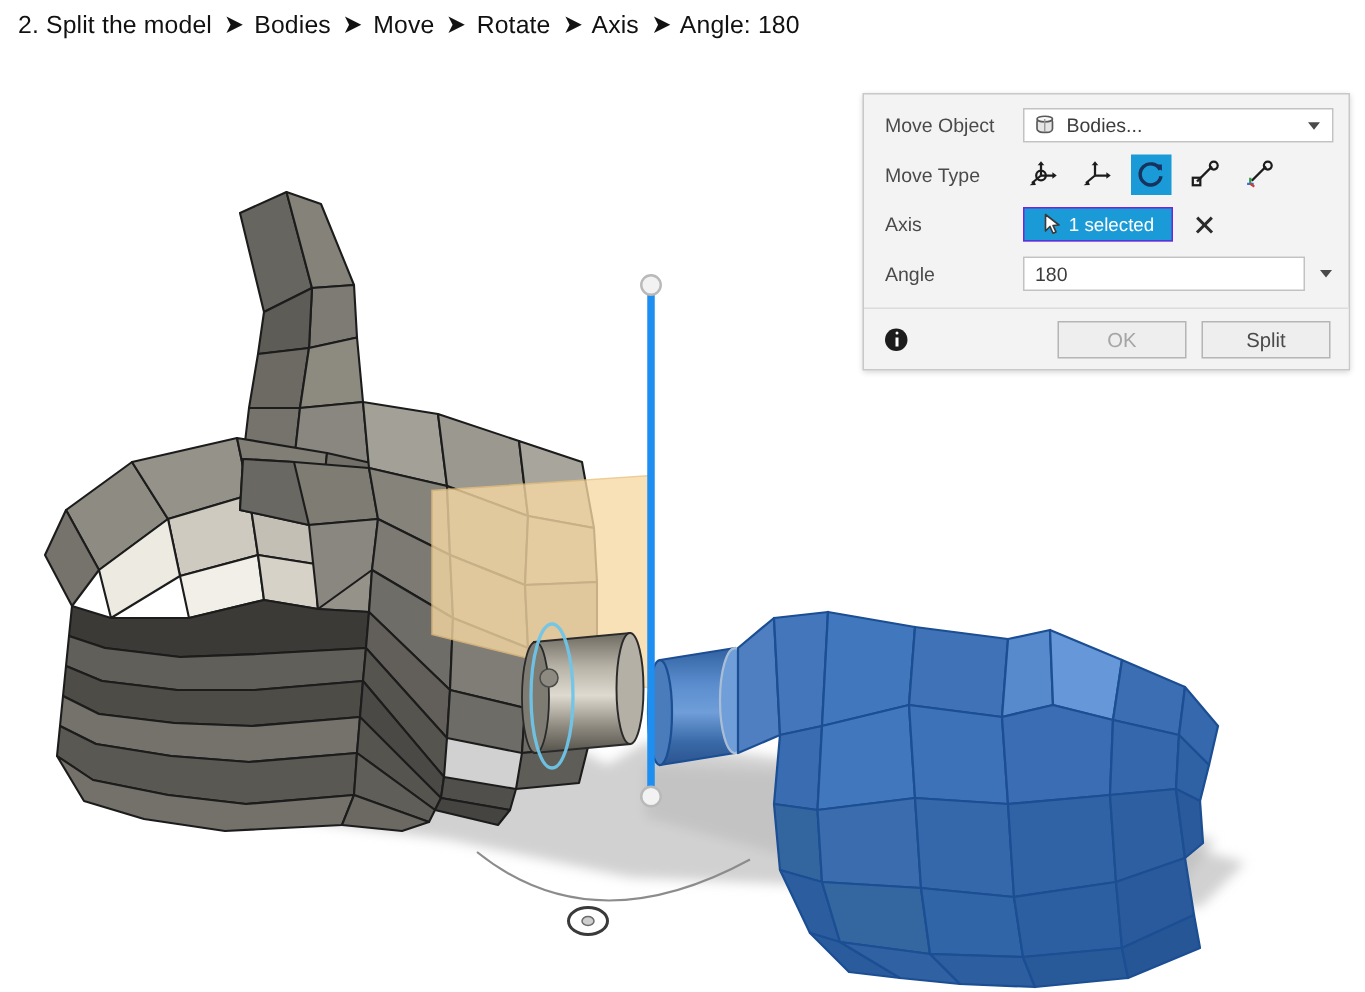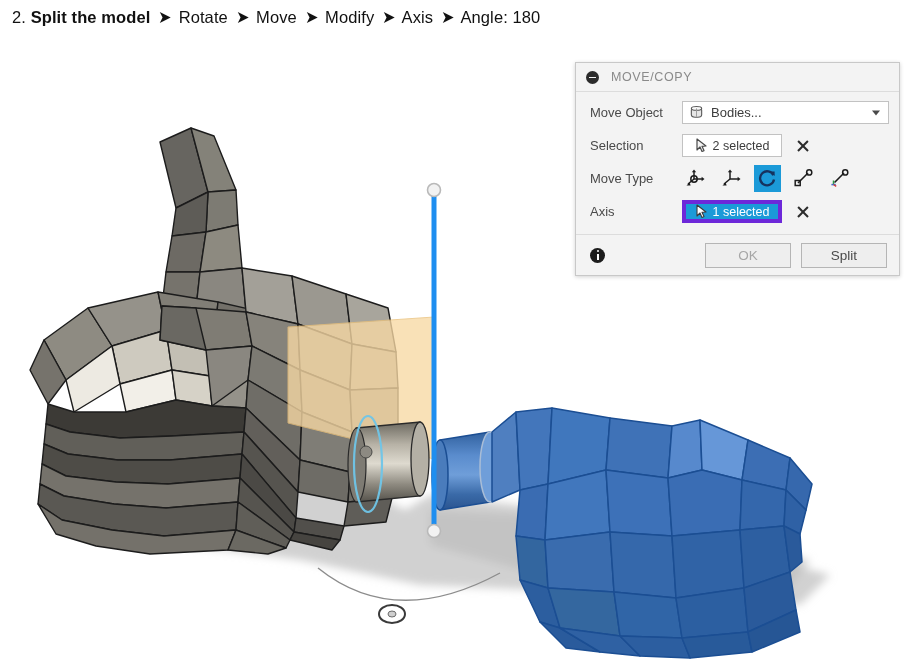--- a/index.html
+++ b/index.html
@@ -20,21 +20,21 @@
   #caption {
     position: absolute;
     left: 12px;
     top: 8px;
     font-size: 16.5px;
     color: #111111;
     white-space: nowrap;
     letter-spacing: 0.1px;
   }
   #caption .step-num { font-weight: 400; }
-  #caption .bold { font-weight: bold; }
+  #caption .bold { font-weight: normal; }
   #caption .arrow {
     display: inline-block;
     font-size: 14px;
     transform: scaleX(1.15) scaleY(1.25);
     margin: 0 3px 0 4px;
     position: relative;
     top: -1px;
   }
 
   
@@ -104,21 +104,21 @@
   .field-white {
     background: #ffffff;
     border: 1px solid #c2c2c2;
     height: 23px;
     display: flex;
     align-items: center;
     box-sizing: border-box;
   }
   .field-blue {
     background: #1b9ad8;
-    border: 4px solid #6d28d9;
+    border: 1px solid #6d28d9;
     height: 23px;
     display: flex;
     align-items: center;
     box-sizing: border-box;
     color: #ffffff;
   }
   .dropdown-field {
     flex: 1 1 auto;
     padding: 0 6px;
     justify-content: flex-start;
@@ -244,25 +244,25 @@
   .dlg-btn.ok { color: #a6a6a6; }
   .dlg-btn.cancel { color: #4a4a4a; }
 </style>
 </head>
 <body>
 
 <div id="caption">
   <span class="step-num">2.</span>
   <span class="bold">Split the model</span>
   <span class="arrow">➤</span>
-  <span>Rotate</span>
+  <span>Bodies</span>
   <span class="arrow">➤</span>
   <span>Move</span>
   <span class="arrow">➤</span>
-  <span>Modify</span>
+  <span>Rotate</span>
   <span class="arrow">➤</span>
   <span>Axis</span>
   <span class="arrow">➤</span>
   <span>Angle: 180</span>
 </div>
 
 <div id="viewport">
 <svg width="910" height="621" viewBox="0 0 910 621" xmlns="http://www.w3.org/2000/svg">
   <defs>
     <linearGradient id="gPeg" x1="0" y1="0" x2="0" y2="1">
@@ -416,50 +416,36 @@
   <g>
     <line x1="434" y1="152" x2="434" y2="490" stroke="#1e8ef0" stroke-width="5" stroke-linecap="round"></line>
     <circle cx="434" cy="150" r="6.5" fill="#f2f2f2" stroke="#b9b9b9" stroke-width="1.6"></circle>
     <circle cx="434" cy="491" r="6.5" fill="#f2f2f2" stroke="#b9b9b9" stroke-width="1.6"></circle>
   </g>
 </svg>
 </div>
 
 <div id="movecopy-dialog">
 
-  <div class="dlg-header">
-    <span class="collapse-icon"></span>
-    <span class="dlg-title">MOVE/COPY</span>
-  </div>
 
   <div class="dlg-body">
 
     <div class="dlg-row">
       <span class="row-label">Move Object</span>
       <div class="field-white dropdown-field">
         <svg class="body-icon" viewBox="0 0 16 16">
           <rect x="2.5" y="3" width="11" height="10" rx="4" ry="2.6" fill="#e6e6e6" stroke="#5a5a5a" stroke-width="1.2"></rect>
           <ellipse cx="8" cy="3.6" rx="5.5" ry="2" fill="#fafafa" stroke="#5a5a5a" stroke-width="1.2"></ellipse>
           <path d="M8 3.6 L8 12.6" stroke="#9a9a9a" stroke-width="1"></path>
         </svg>
         <span>Bodies...</span>
         <span class="caret"></span>
       </div>
     </div>
 
-    <div class="dlg-row">
-      <span class="row-label">Selection</span>
-      <div class="field-white sel-field">
-        <svg width="13" height="15" viewBox="0 0 13 15">
-          <path d="M2 1 L2 12 L5 9 L7 13.5 L9 12.6 L7 8.3 L11 8 Z" fill="#f4f4f4" stroke="#4a4a4a" stroke-width="1.2" stroke-linejoin="round"></path>
-        </svg>
-        <span class="sel-text">2 selected</span>
-      </div>
-      <span class="clear-x"></span>
-    </div>
 
     <div class="dlg-row">
       <span class="row-label">Move Type</span>
       <div class="movetype-icons">
 
         <div class="mt-btn">
           <svg width="21" height="21" viewBox="0 0 21 21">
             <g stroke="#1c1c1c" stroke-width="1.5" fill="none">
               <path d="M9 11 L9 3"></path>
                 <path d="M9 11 L3 16"></path>
@@ -519,20 +505,29 @@
       <span class="row-label">Axis</span>
       <div class="field-blue sel-field">
         <svg width="13" height="15" viewBox="0 0 13 15">
           <path d="M2 1 L2 12 L5 9 L7 13.5 L9 12.6 L7 8.3 L11 8 Z" fill="#ffffff" stroke="#3a3a3a" stroke-width="1.1" stroke-linejoin="round"></path>
         </svg>
         <span class="sel-text">1 selected</span>
       </div>
       <span class="clear-x"></span>
     </div>
 
+    <div class="dlg-row">
+      <span class="row-label">Angle</span>
+      <div class="field-white angle-field">
+        <span>180</span>
+      </div>
+      <span class="angle-caret-wrap">
+        <span class="caret"></span>
+      </span>
+    </div>
 
 
   </div>
 
   <div class="dlg-footer">
     <span class="info-icon"></span>
     <span class="footer-spacer"></span>
     <span class="dlg-btn ok">OK</span>
     <span class="dlg-btn cancel">Split</span>
   </div>

